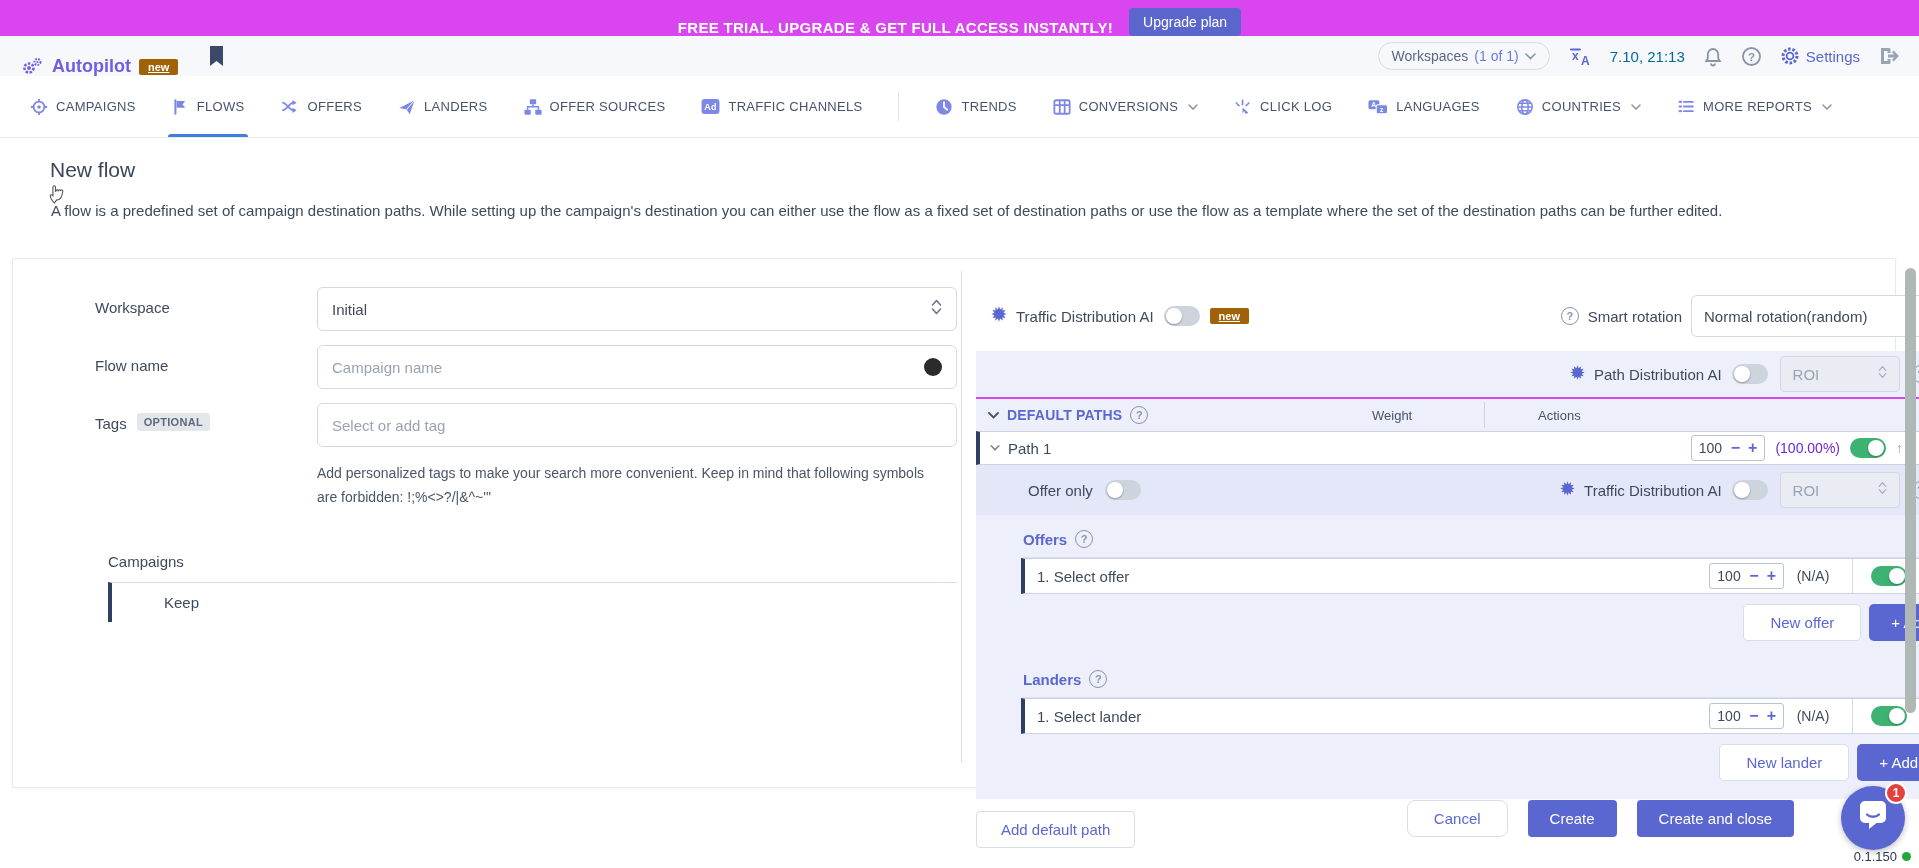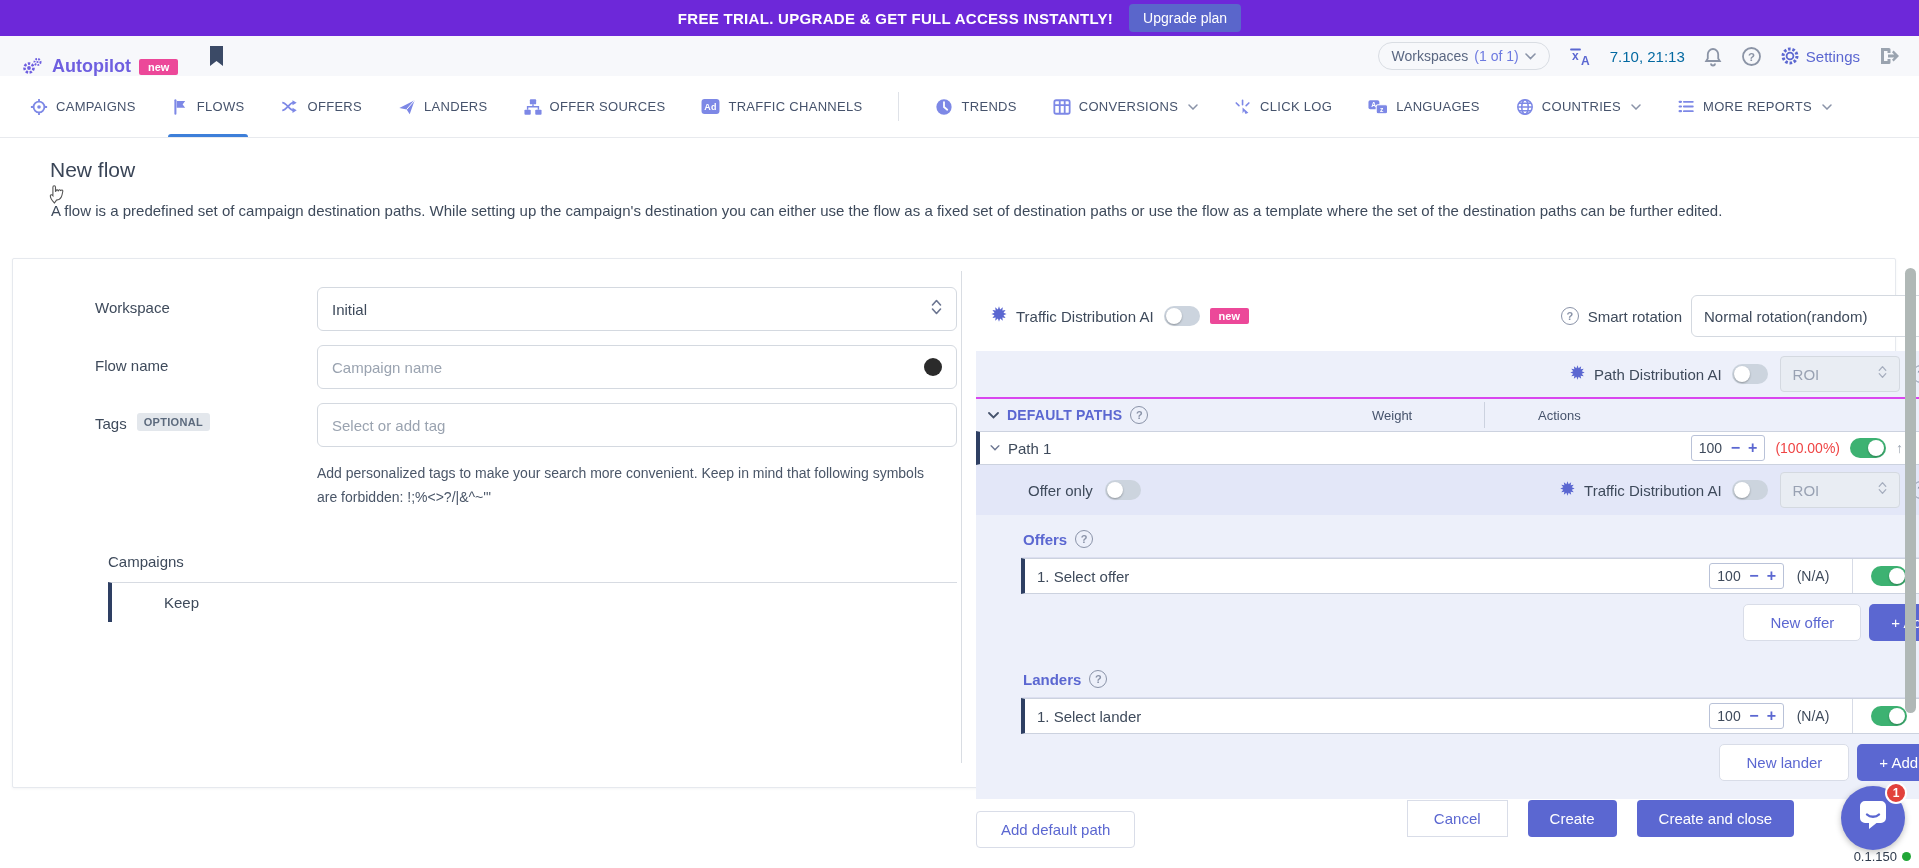--- a/index.html
+++ b/index.html
@@ -1,33 +1,33 @@
 <!DOCTYPE html>
 <html><head>
 <meta charset="utf-8">
 <style>
   * { margin:0; padding:0; box-sizing:border-box; }
   html,body { background:#fff; }
   body { font-family:"Liberation Sans", sans-serif; }
   .app { position:relative; width:1919px; height:868px; background:#fff; overflow:hidden; }
 
   
-  .banner { position:absolute; top:0; left:0; width:100%; height:36px; background:#6d28d9;
-            display:flex; align-items:center; justify-content:center; gap:16px; }
+  .banner { position:absolute; top:0; left:0; width:100%; height:36px; background:#d946ef;
+            display:flex; align-items:flex-end; justify-content:center; gap:16px; }
   .banner-text { color:#fff; font-weight:bold; font-size:15px; letter-spacing:.3px; }
   .banner-btn { background:#5a66cb; color:#fff; border:none; border-radius:4px; height:28px;
                 padding:0 14px; font-size:14px; cursor:pointer; font-family:inherit; }
 
   
   .header { position:absolute; top:36px; left:0; width:100%; height:40px; background:#f7f8fb;
             display:flex; align-items:center; padding:0 20px; }
   .brand { display:flex; align-items:center; gap:8px;margin-top:21px; }
   .brand-name { color:#6e5fe0; font-weight:bold; font-size:18px; }
-  .badge-new { background:#ec4899; color:#fff; font-size:11px; font-weight:bold;
-               border-radius:2px; padding:2px 9px; }
+  .badge-new { background:#a16207; color:#fff; font-size:11px; font-weight:bold;
+               border-radius:2px; padding:2px 9px;text-decoration:underline; }
   .bookmark { margin-left:30px; display:flex; }
   .header-right { margin-left:auto; display:flex; align-items:center; gap:18px; }
   .ws-pill { display:flex; align-items:center; gap:6px; border:1px solid #d9dde3; border-radius:16px;
              padding:5px 13px; font-size:14px; color:#5a6782; cursor:pointer; }
   .ws-count { color:#6c79e0; }
   .chev { display:inline-flex; }
   .datetime { color:#0369a1; font-size:15px; }
   .hicon { display:inline-flex; cursor:pointer; }
   .settings { display:flex; align-items:center; gap:6px; color:#5b67d1; font-size:15px; cursor:pointer; }
 
@@ -101,21 +101,21 @@
   .col-sep { position:absolute; left:508px; top:3px; height:26px; width:1px; background:#ccd2df; }
   .col-actions { position:absolute; left:562px; font-size:13px; color:#46536c; }
   .path-row { background:#fff; border:1px solid #ccd2df; border-left:4px solid #2e3f63;
               height:34px; display:flex; align-items:center; padding:0 8px 0 10px; }
   .path-name { font-size:15px; color:#3e4a5b; margin-left:8px; }
   .row-right { margin-left:auto; display:flex; align-items:center; gap:10px; }
   .weight-box { display:flex; align-items:center; gap:8px; border:1px solid #b9c2d8; border-radius:3px;
                 background:#fff; height:26px; padding:0 7px; }
   .weight-val { font-size:14px; color:#3e4a5b; min-width:24px; }
   .wbtn { color:#5b67d1; font-size:16px; font-weight:bold; cursor:pointer; line-height:1; }
-  .pct { font-size:14px; color:#ef4444; }
+  .pct { font-size:14px; color:#6d28d9; }
   .arrows { color:#9aa3b0; font-size:14px; letter-spacing:2px; cursor:pointer; }
   .path-arrows { margin-right:66px; }
   .offeronly-row { background:#e3e7f8; height:50px; display:flex; align-items:center;
                    padding:0 10px 0 52px; }
   .oo-label { font-size:15px; color:#3e4a5b; margin-right:12px; }
   .oo-right { margin-left:auto; display:flex; align-items:center; }
   .sections { padding:0 3px 0 45px; }
   .section-head { display:flex; align-items:center; gap:8px; color:#5b67d1; font-weight:bold;
                   font-size:15px; padding:15px 0 9px 2px; border-bottom:1px solid #dcdff0; }
   .item-row { background:#fff; border:1px solid #ccd2df; border-left:4px solid #2e3f63;
@@ -128,21 +128,21 @@
   .btn-row { display:flex; justify-content:flex-end; gap:8px; margin:10px 0 14px; }
   .btn-ghost { background:#fff; border:1px solid #d9dde8; color:#5b67d1; border-radius:5px;
                height:37px; padding:0 26px; font-size:15px; cursor:pointer; font-family:inherit; }
   .btn-primary { background:#5b67d1; color:#fff; border:none; border-radius:5px; height:37px;
                  padding:0 22px; font-size:15px; cursor:pointer; font-family:inherit; }
   .add-path { margin-top:12px; background:#fff; border:1px solid #d9dde8; color:#5b67d1;
               border-radius:4px; height:37px; padding:0 24px; font-size:15px; cursor:pointer; font-family:inherit; }
 
   
   .footer { position:absolute; top:800px; right:125px; display:flex; gap:20px; align-items:center; }
-  .footer .btn-ghost { border-radius:0; }
+  .footer .btn-ghost { border-radius:8px; }
   .footer .btn-primary { border-radius:4px; }
   .chat { position:absolute; right:14px; top:786px; width:64px; height:64px; border-radius:50%;
           background:#5b67d1; display:flex; align-items:center; justify-content:center; cursor:pointer;
           box-shadow:0 2px 6px rgba(0,0,0,.25); }
   .chat-badge { position:absolute; top:-4px; right:-2px; width:22px; height:22px; border-radius:50%;
           background:#e2413c; color:#fff; font-size:12px; font-weight:bold; display:flex;
           align-items:center; justify-content:center; border:2px solid #fff; }
   .version { position:absolute; right:8px; top:849px; display:flex; align-items:center; gap:5px;
              font-size:13px; color:#2f3b4d; }
   .vdot { width:9px; height:9px; border-radius:50%; background:#21a637; }

